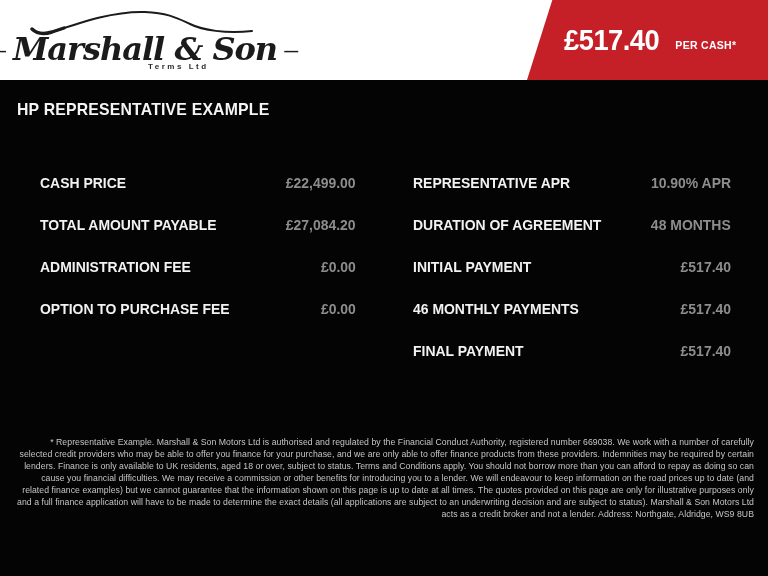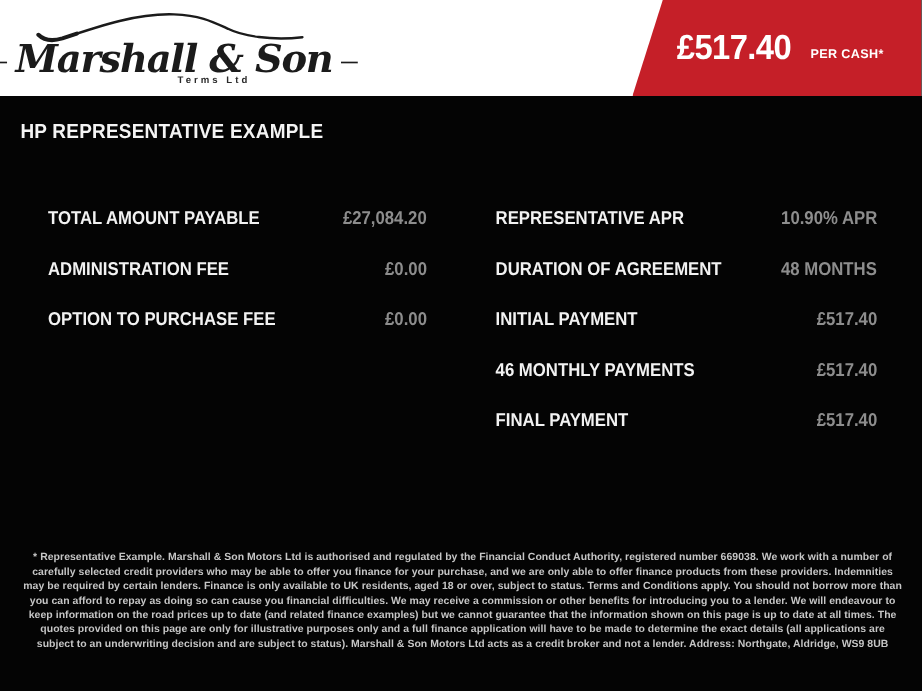--- a/index.html
+++ b/index.html
@@ -79,24 +79,24 @@
     white-space:nowrap;
   }
   .val{
     display:inline-block;
     color:#8d8d8d;font-size:15.5px;font-weight:bold;
     transform:scaleX(0.9);transform-origin:right center;
     white-space:nowrap;
   }
   
   .disclaimer{
-    position:absolute;left:17px;top:458px;width:737px;
-    color:#c6c6c6;font-size:8.7px;font-weight:bold;
+    position:absolute;left:17px;top:436px;width:737px;
+    color:#c6c6c6;font-size:8.7px;font-weight:normal;
     line-height:1.38;letter-spacing:0.05px;
-    text-align:center;
+    text-align:right;
   }
 </style>
 </head>
 <body>
 
 <div class="header">
   <div class="logo">
     <svg class="swoosh" viewBox="0 0 230 40" aria-hidden="true">
       <path d="M2,23 C6,27 12,29 22,26 L34,22" fill="none" stroke="#1b1b1b" stroke-width="3.4" stroke-linecap="round"></path>
       <path d="M22,26 C55,15 85,5 115,6 C138,7 147,12 160,18 C172,24 196,28 222,25" fill="none" stroke="#1b1b1b" stroke-width="2" stroke-linecap="round"></path>
@@ -111,20 +111,24 @@
 
   <div class="price-banner">
     <span class="price-amount">£517.40</span>
     <span class="price-period">PER CASH*</span>
   </div>
 </div>
 
 <div class="page-title">HP REPRESENTATIVE EXAMPLE</div>
 
 <div class="col col-left">
+  <div class="row">
+    <span class="lbl">CASH PRICE</span>
+    <span class="val">£22,499.00</span>
+  </div>
   <div class="row">
     <span class="lbl">TOTAL AMOUNT PAYABLE</span>
     <span class="val">£27,084.20</span>
   </div>
   <div class="row">
     <span class="lbl">ADMINISTRATION FEE</span>
     <span class="val">£0.00</span>
   </div>
   <div class="row">
     <span class="lbl">OPTION TO PURCHASE FEE</span>

